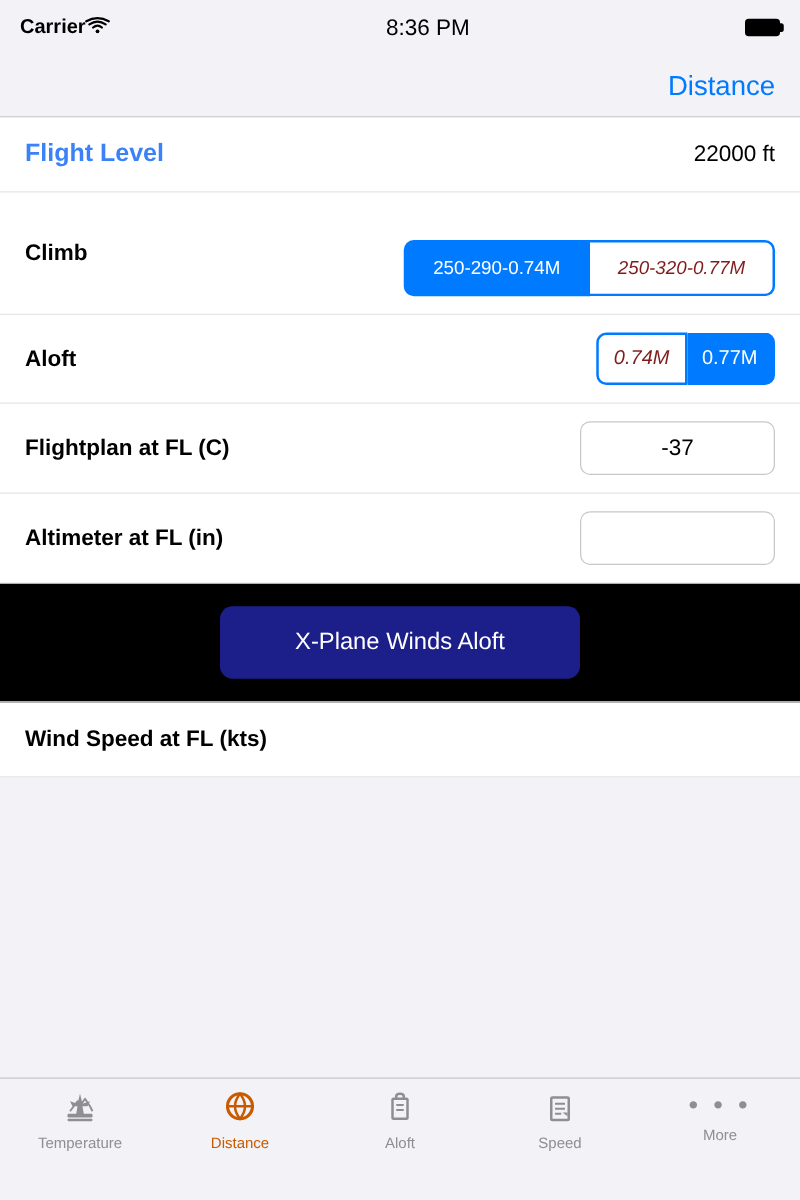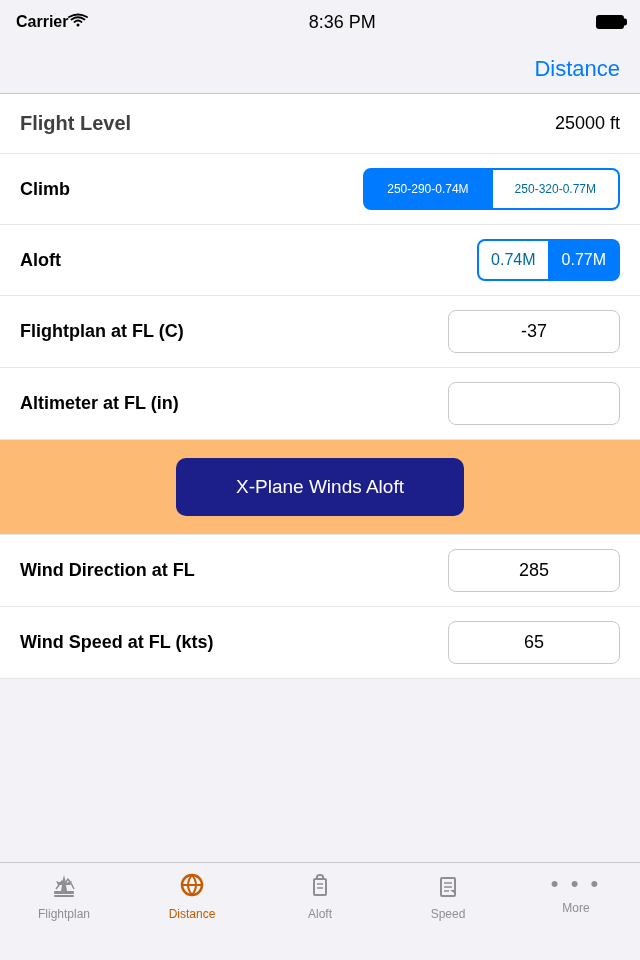--- a/index.html
+++ b/index.html
@@ -73,21 +73,21 @@
       border-bottom: 1px solid #e5e5ea;
       min-height: 60px;
     }
     .row-label {
       font-size: 18px;
       font-weight: 700;
       color: #000;
       flex: 1;
     }
     .row-label.blue {
-      color: #404040;
+      color: #3b82f6;
       font-weight: 600;
       font-size: 20px;
     }
     .row-value {
       font-size: 18px;
       color: #000;
     }
 
     
     .segmented-container {
@@ -100,56 +100,58 @@
       border: 2px solid #007aff;
       cursor: pointer;
       font-weight: 400;
     }
     .seg-btn.active {
       background: #007aff;
       color: #fff;
     }
     .seg-btn.inactive {
       background: #fff;
-      color: #0369a1;
+      color: #7f1d1d;
+      font-style: italic;
     }
     .seg-btn:first-child {
       border-radius: 8px 0 0 8px;
     }
     .seg-btn:last-child {
       border-radius: 0 8px 8px 0;
     }
     .seg-btn:not(:first-child) {
       border-left: none;
     }
 
     
     .climb-seg .seg-btn {
       padding: 12px 22px;
-      font-size: 12px;
+      font-size: 15px;
+      margin-top: 24px;
     }
 
     
     .input-field {
       border: 1px solid #c8c8cc;
       border-radius: 8px;
       padding: 10px 14px;
       font-size: 18px;
-      width: 172px;
+      width: 156px;
       text-align: center;
       background: #fff;
     }
 
     
     .xplane-row {
       display: flex;
       justify-content: center;
       padding: 18px 20px;
       border-bottom: 1px solid #e5e5ea;
-      background: #fdba74;
+      background: #000000;
     }
     .xplane-btn {
       background: #1c1f8a;
       color: #fff;
       border: none;
       border-radius: 10px;
       padding: 18px 60px;
       font-size: 19px;
       font-weight: 400;
       cursor: pointer;
@@ -231,21 +233,21 @@
 </div>
 
 <div class="nav-header">
   <span class="nav-title">Distance</span>
 </div>
 
 <div class="content">
 
   <div class="row">
     <span class="row-label blue">Flight Level</span>
-    <span class="row-value">25000 ft</span>
+    <span class="row-value">22000 ft</span>
   </div>
 
   <div class="row">
     <span class="row-label">Climb</span>
     <div class="segmented-container climb-seg">
       <button class="seg-btn active">250-290-0.74M</button>
       <button class="seg-btn inactive">250-320-0.77M</button>
     </div>
   </div>
 
@@ -265,43 +267,38 @@
   <div class="row">
     <span class="row-label">Altimeter at FL (in)</span>
     <input type="text" class="input-field" value="" style="">
   </div>
 
 
   <div class="xplane-row">
     <button class="xplane-btn">X-Plane Winds Aloft</button>
   </div>
 
-  <div class="row">
-    <span class="row-label">Wind Direction at FL</span>
-    <input type="text" class="input-field" value="285" style="">
-  </div>
 
   <div class="row">
     <span class="row-label">Wind Speed at FL (kts)</span>
-    <input type="text" class="input-field" value="65" style="">
   </div>
 
 </div>
 
 <div class="tab-bar">
 
   <div class="tab-item">
     <svg class="icon-svg" viewBox="0 0 32 32">
       <rect x="6" y="20" width="20" height="3" rx="1" fill="#8e8e93"></rect>
       <rect x="6" y="24" width="20" height="2" rx="1" fill="#8e8e93"></rect>
       <path d="M8 18 L14 10 L16 14 L20 8 L24 14 L26 18" stroke="#8e8e93" stroke-width="1.5" fill="none" stroke-linejoin="round"></path>
 
       <path d="M16 4 L14 12 L8 10 L10 14 L14 14 L13 20 L11 21 L13 22 L16 20 L19 22 L21 21 L19 20 L18 14 L22 14 L24 10 L18 12 Z" fill="#8e8e93"></path>
     </svg>
-    <span class="tab-label">Flightplan</span>
+    <span class="tab-label">Temperature</span>
   </div>
 
   <div class="tab-item">
     <svg class="icon-svg" viewBox="0 0 32 32">
       <circle cx="16" cy="14" r="10" fill="none" stroke="#c85a00" stroke-width="2.5"></circle>
       <path d="M16 4 Q20 9 20 14 Q20 19 16 24 Q12 19 12 14 Q12 9 16 4 Z" fill="none" stroke="#c85a00" stroke-width="2"></path>
       <line x1="6" y1="14" x2="26" y2="14" stroke="#c85a00" stroke-width="2"></line>
     </svg>
     <span class="tab-label active">Distance</span>
   </div>

